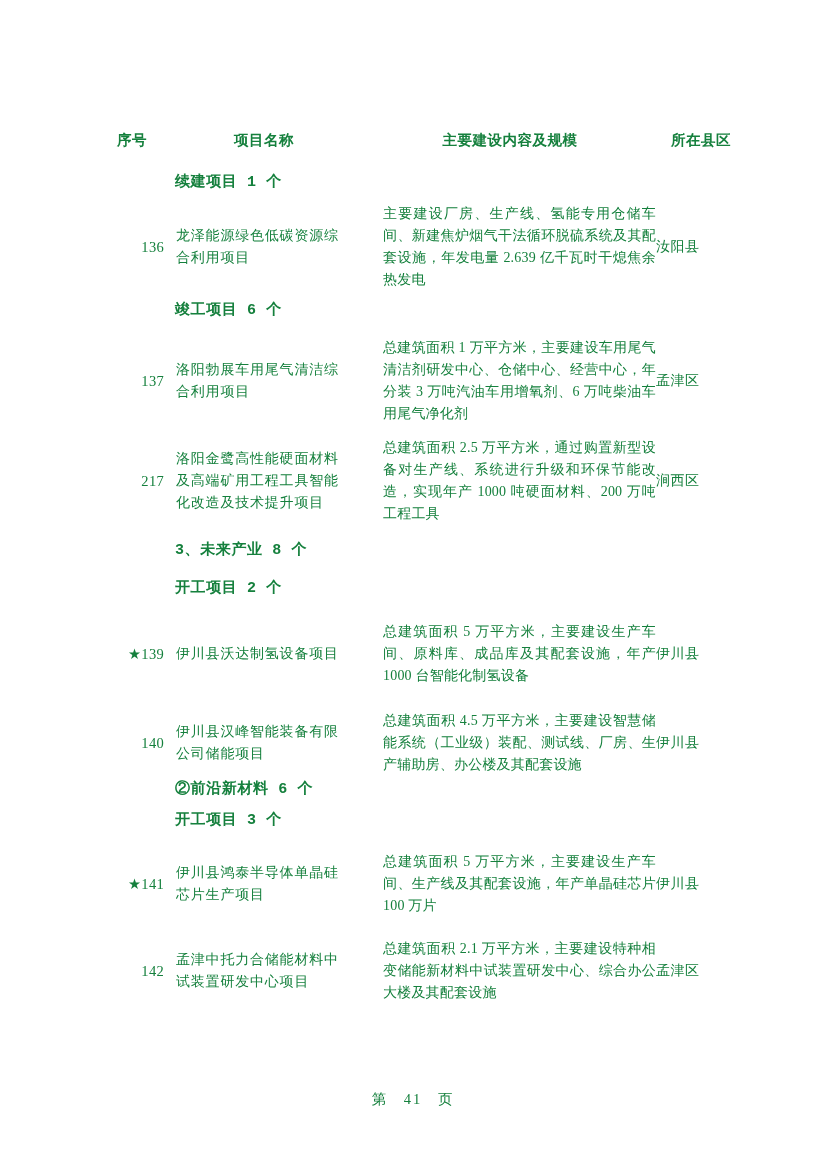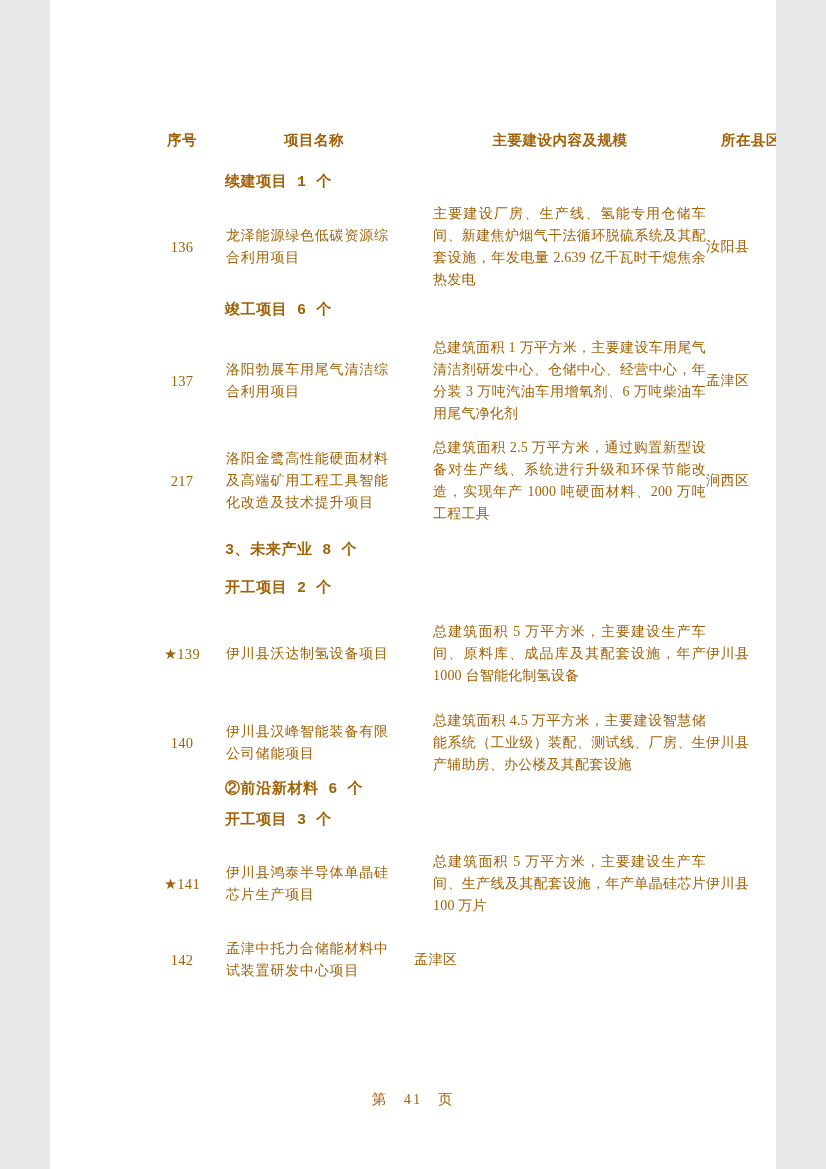--- a/index.html
+++ b/index.html
@@ -1,41 +1,41 @@
 <!DOCTYPE html>
 <html><head>
 <meta charset="utf-8">
 <style>
   html, body { margin: 0; padding: 0; background: #e8e8e8; }
   .page {
     position: relative;
-    width: 726px;
+    width: 826px;
     height: 1169px;
     margin: 0 auto;
     background: #ffffff;
     font-family: "Liberation Serif", "DejaVu Serif", serif;
-    color: #a16207;
+    color: #15803d;
     overflow: hidden;
   }
   .content { padding: 131px 80px 0 100px; }
 
   .hdr-row, .project-row {
     display: grid;
     grid-template-columns: 64px 200px 292px 90px;
   }
   .hdr-row {
     font-weight: bold;
     font-size: 14.5px;
     line-height: 18px;
   }
   .hdr-cell { text-align: center; letter-spacing: 0.5px; }
 
   .project-row { align-items: center; font-size: 14px; }
   .cell { box-sizing: border-box; }
-  .c-serial { text-align: center; font-size: 14.5px; letter-spacing: 0.3px; }
+  .c-serial { text-align: right; font-size: 14.5px; letter-spacing: 0.3px; }
   .c-name   { padding-left: 12px; padding-right: 16px; line-height: 22px; letter-spacing: 0.8px; }
   .c-content{ padding-left: 19px; line-height: 22px; letter-spacing: 0.2px; text-align: justify; text-justify: inter-ideograph; }
   .c-county { line-height: 22px; letter-spacing: 0.5px; }
 
   .section-row {
     font-weight: bold;
     font-size: 15px;
     line-height: 19px;
     padding-left: 75px;
     letter-spacing: 0.6px;
@@ -134,19 +134,20 @@
   <div class="project-row">
     <div class="cell c-serial">★141</div>
     <div class="cell c-name">伊川县鸿泰半导体单晶硅芯片生产项目</div>
     <div class="cell c-content">总建筑面积 5 万平方米，主要建设生产车间、生产线及其配套设施，年产单晶硅芯片 100 万片</div>
     <div class="cell c-county">伊川县</div>
   </div>
 
   <div class="project-row">
     <div class="cell c-serial">142</div>
     <div class="cell c-name">孟津中托力合储能材料中试装置研发中心项目</div>
+    <div class="cell c-content">总建筑面积 2.1 万平方米，主要建设特种相变储能新材料中试装置研发中心、综合办公大楼及其配套设施</div>
     <div class="cell c-county">孟津区</div>
   </div>
 </div>
   </div>
 
   <div class="footer">第 41 页</div>
 </div>
 
 </body></html>

